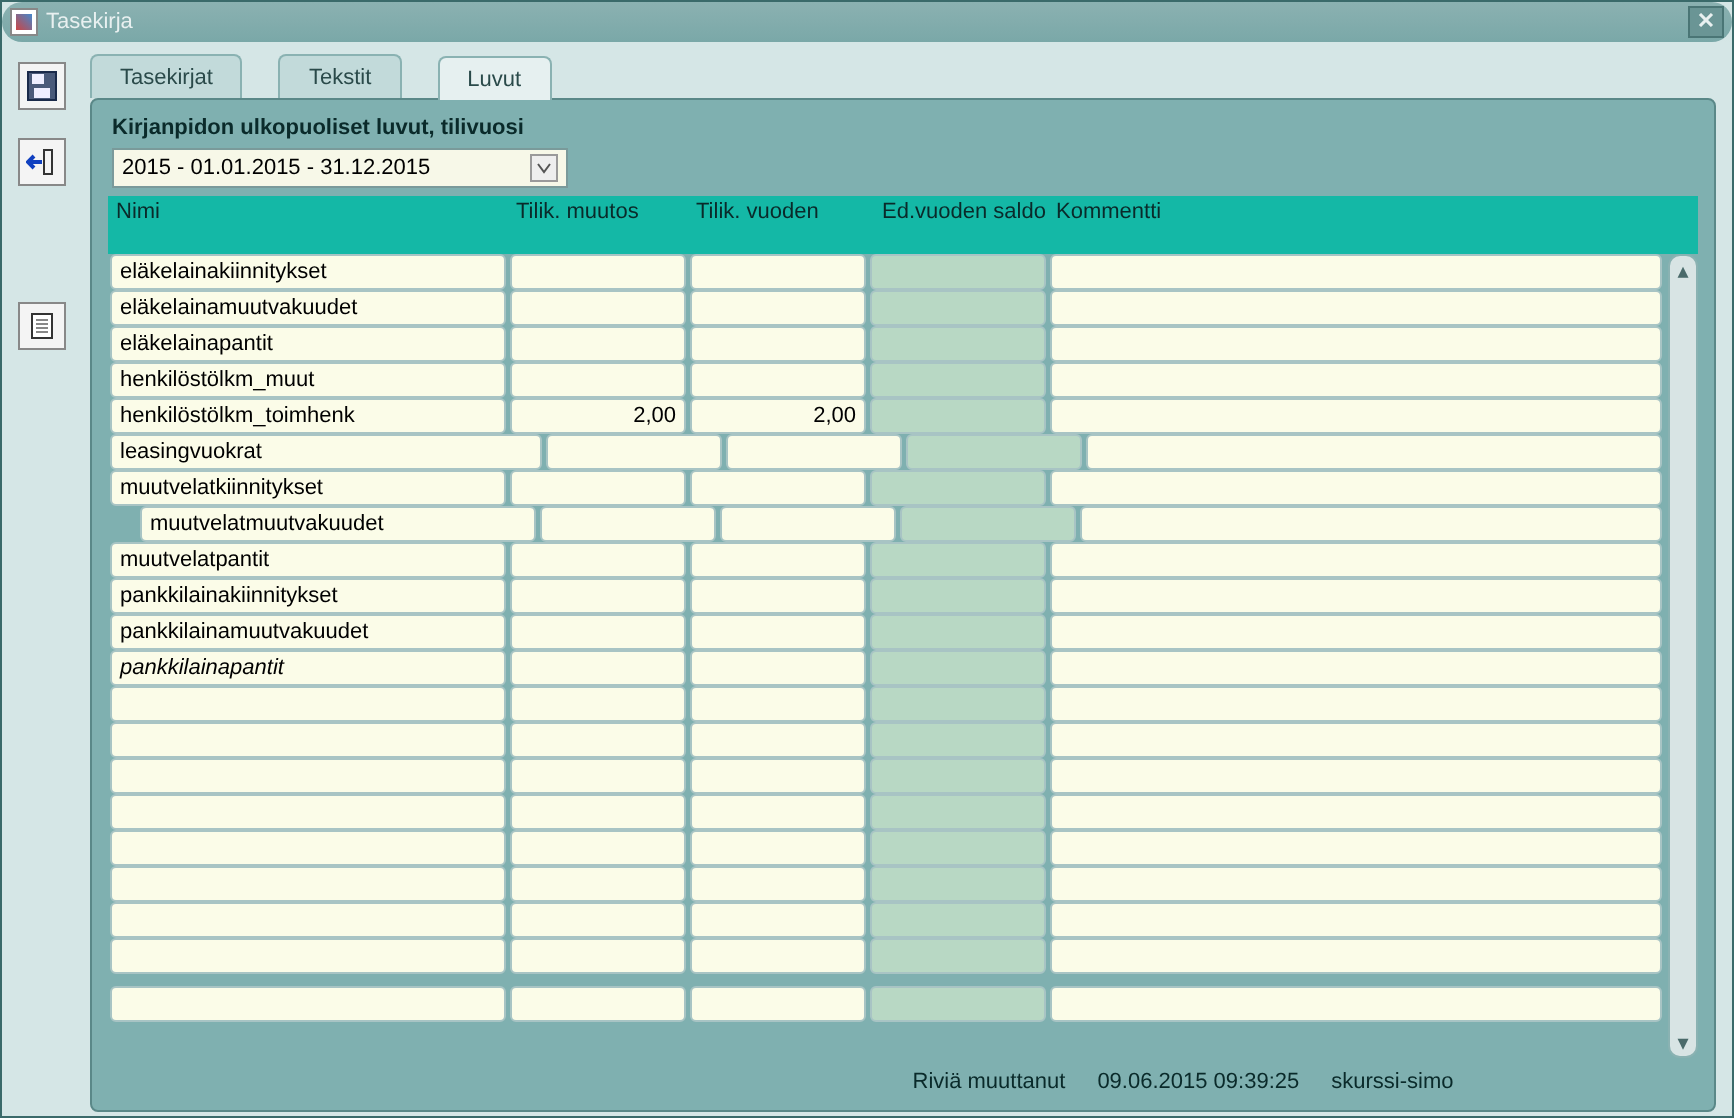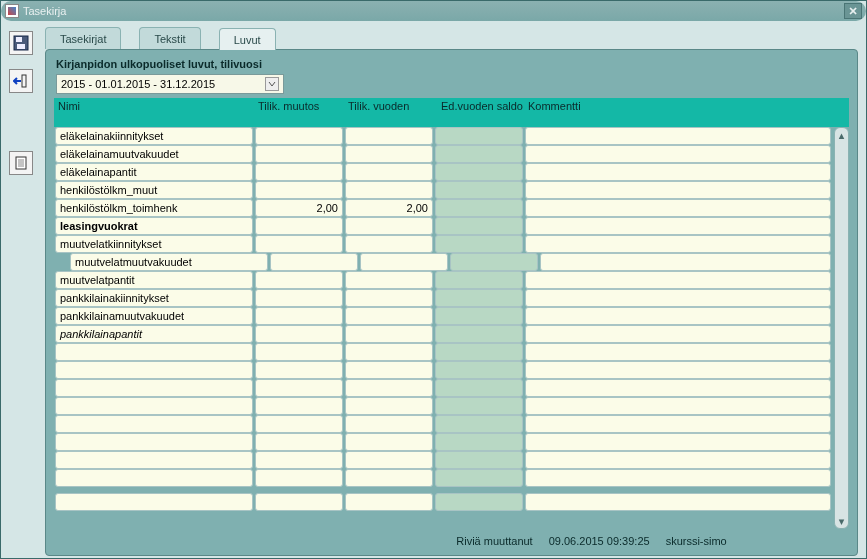--- a/index.html
+++ b/index.html
@@ -299,21 +299,21 @@
                 <div class="cell " style="flex: 1 1 0%;"></div>
               </div>
               <div class="row">
                 <div class="cell " style="width: 198px;">henkilöstölkm_toimhenk</div>
                 <div class="cell num " style="width: 88px;">2,00</div>
                 <div class="cell num " style="width: 88px;">2,00</div>
                 <div class="cell num cell-ed" style="width: 88px;"></div>
                 <div class="cell " style="flex: 1 1 0%;"></div>
               </div>
               <div class="row">
-                <div class="cell " style="width: 198px; font-weight: bold;">leasingvuokrat</div>
+                <div class="cell " style="width: 216px;">leasingvuokrat</div>
                 <div class="cell num " style="width: 88px;"></div>
                 <div class="cell num " style="width: 88px;"></div>
                 <div class="cell num cell-ed" style="width: 88px;"></div>
                 <div class="cell " style="flex: 1 1 0%;"></div>
               </div>
               <div class="row">
                 <div class="cell " style="width: 198px;">muutvelatkiinnitykset</div>
                 <div class="cell num " style="width: 88px;"></div>
                 <div class="cell num " style="width: 88px;"></div>
                 <div class="cell num cell-ed" style="width: 88px;"></div>

